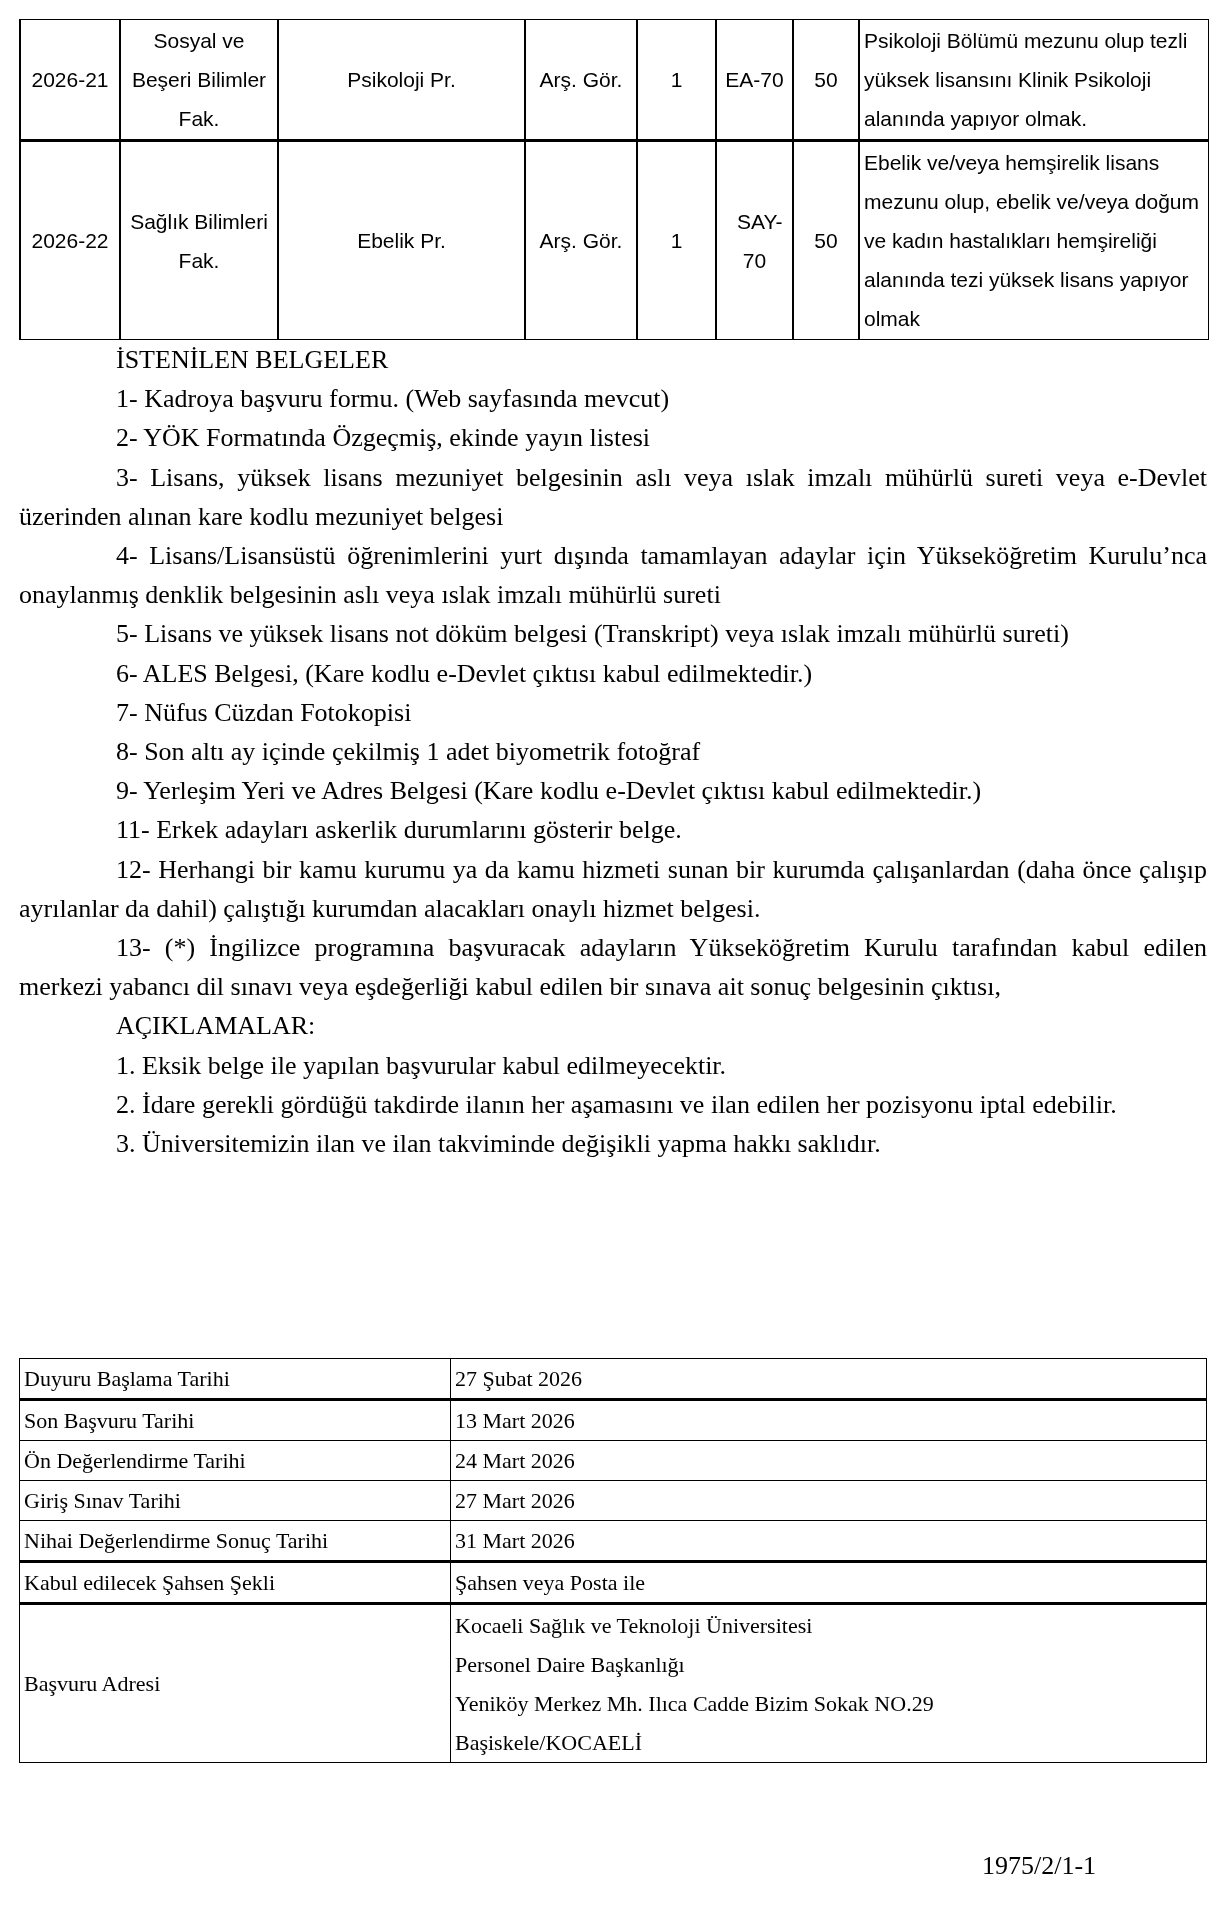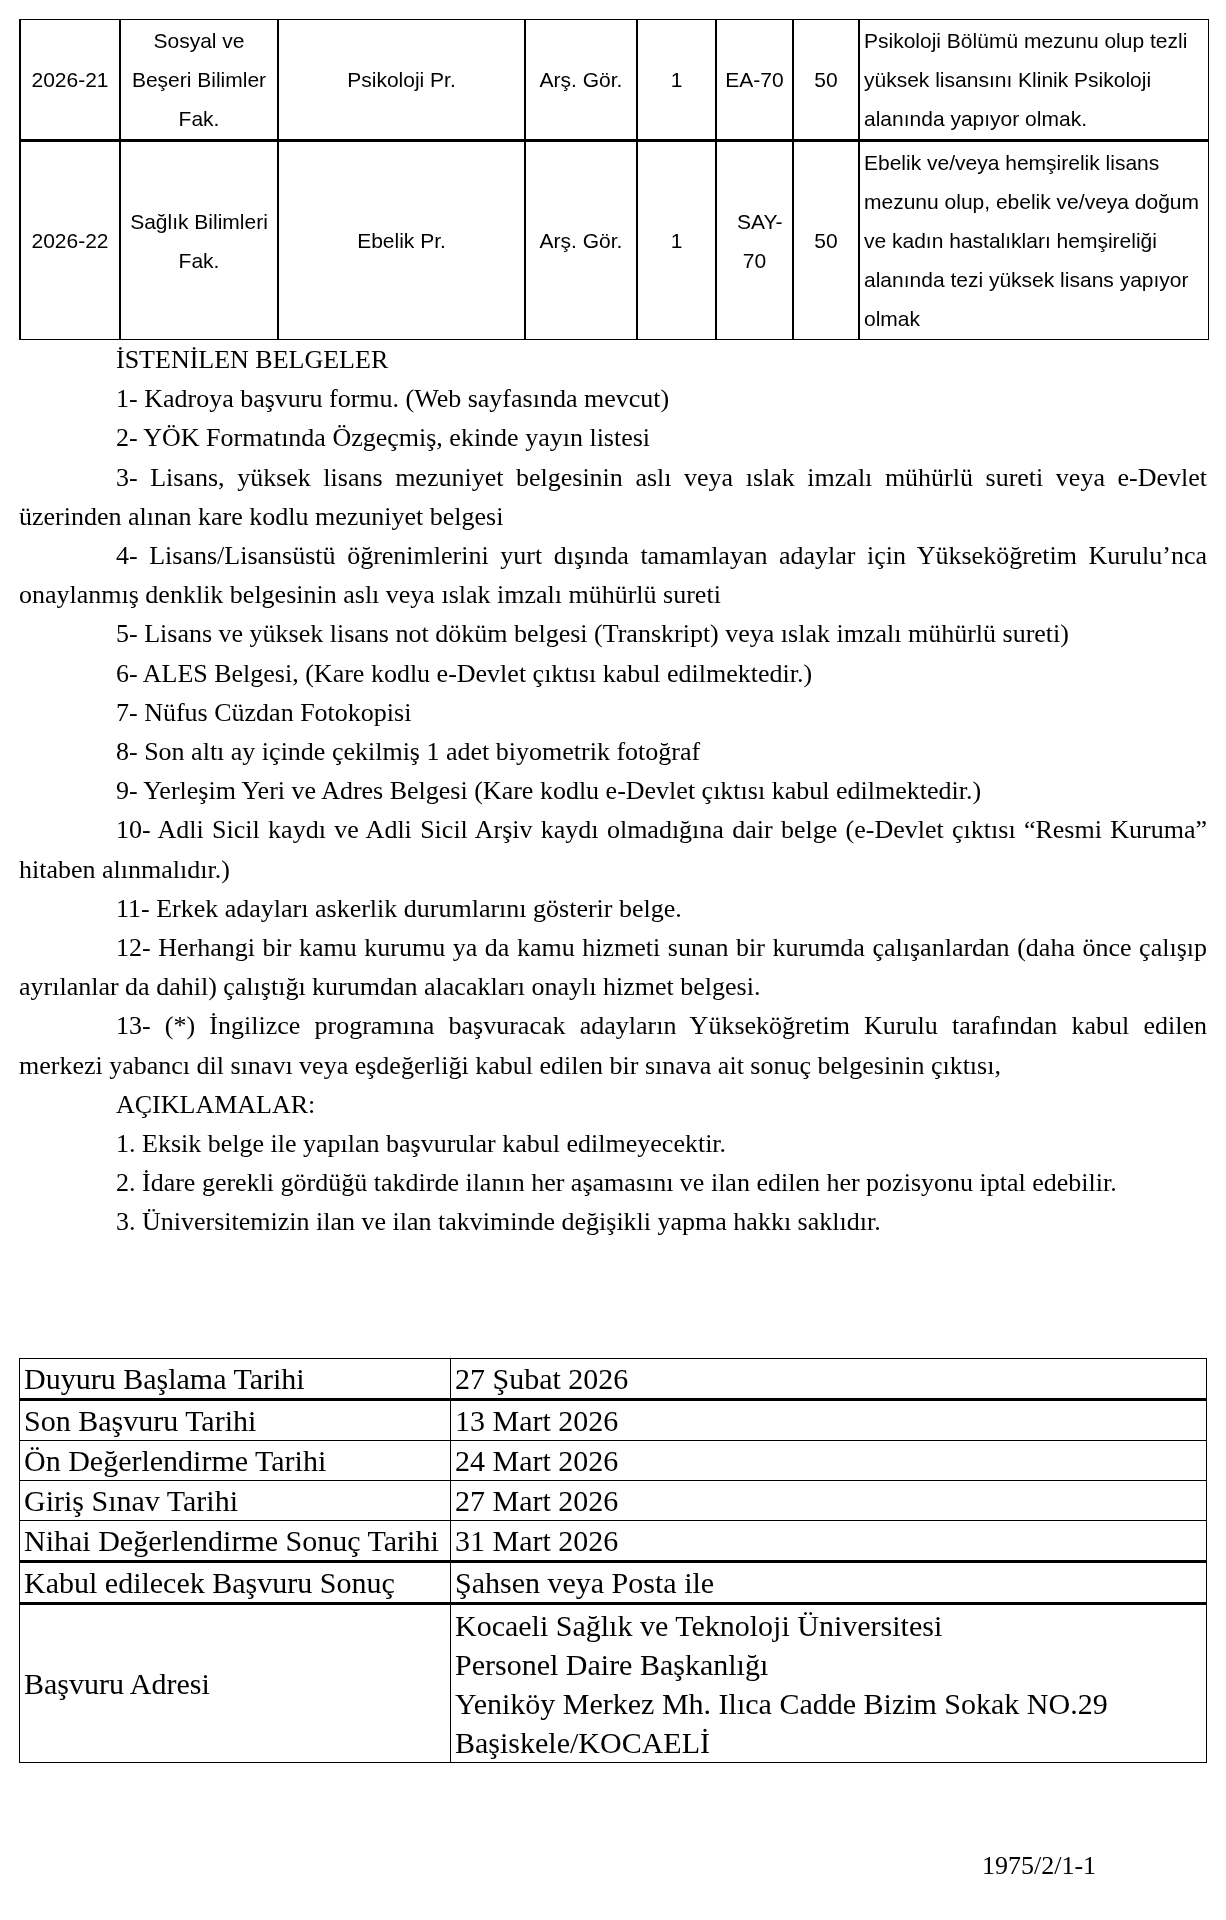--- a/index.html
+++ b/index.html
@@ -22,21 +22,21 @@
     font-family: "Liberation Serif", serif; font-size: 26px; line-height: 39.2px;
     text-align: justify;
   }
   .body-text p { margin: 0; text-indent: 97px; }
   .body-text p.noind-heading { text-indent: 97px; text-align: left; }
   .body-text p.last { text-align-last: left; }
 
   .info-table {
     position: absolute; left: 19px; top: 1358px; width: 1188px;
     border-collapse: collapse; table-layout: fixed;
-    font-family: "Liberation Serif", serif; font-size: 30px; line-height: 39px;
+    font-family: "Liberation Serif", serif; font-size: 22px; line-height: 39px;
   }
   .info-table td { border: 1.5px solid #000; padding: 0 4px; vertical-align: middle; text-align: left; }
   .info-table tr.small td { height: 39px; }
   .info-table tr.addr td { height: 157px; margin-left: 19px; }
   .info-table tr.web td { height: 78px; }
   .info-table tr.thick td { border-top-width: 3px; }
   .info-table .label-col { width: 431px; }
   .addr-line { display: block; }
   .footer-code {
     position: absolute; left: 982px; top: 1850px;
@@ -86,21 +86,20 @@
   <p class="noind-heading">İSTENİLEN BELGELER</p>
   <p class="last">1- Kadroya başvuru formu. (Web sayfasında mevcut)</p>
   <p class="last">2- YÖK Formatında Özgeçmiş, ekinde yayın listesi</p>
   <p class="last">3- Lisans, yüksek lisans mezuniyet belgesinin aslı veya ıslak imzalı mühürlü sureti veya e-Devlet üzerinden alınan kare kodlu mezuniyet belgesi</p>
   <p class="last">4- Lisans/Lisansüstü öğrenimlerini yurt dışında tamamlayan adaylar için Yükseköğretim Kurulu’nca onaylanmış denklik belgesinin aslı veya ıslak imzalı mühürlü sureti</p>
   <p class="last">5- Lisans ve yüksek lisans not döküm belgesi (Transkript) veya ıslak imzalı mühürlü sureti)</p>
   <p class="last">6- ALES Belgesi, (Kare kodlu e-Devlet çıktısı kabul edilmektedir.)</p>
   <p class="last">7- Nüfus Cüzdan Fotokopisi</p>
   <p class="last">8- Son altı ay içinde çekilmiş 1 adet biyometrik fotoğraf</p>
   <p class="last">9- Yerleşim Yeri ve Adres Belgesi (Kare kodlu e-Devlet çıktısı kabul edilmektedir.)</p>
-  <p class="last">10- Adli Sicil kaydı ve Adli Sicil Arşiv kaydı olmadığına dair belge (e-Devlet çıktısı “Resmi Kuruma” hitaben alınmalıdır.)</p>
   <p class="last">11- Erkek adayları askerlik durumlarını gösterir belge.</p>
   <p class="last">12- Herhangi bir kamu kurumu ya da kamu hizmeti sunan bir kurumda çalışanlardan (daha önce çalışıp ayrılanlar da dahil) çalıştığı kurumdan alacakları onaylı hizmet belgesi.</p>
   <p class="last">13- (*) İngilizce programına başvuracak adayların Yükseköğretim Kurulu tarafından kabul edilen merkezi yabancı dil sınavı veya eşdeğerliği kabul edilen bir sınava ait sonuç belgesinin çıktısı,</p>
   <p class="noind-heading">AÇIKLAMALAR:</p>
   <p class="last">1. Eksik belge ile yapılan başvurular kabul edilmeyecektir.</p>
   <p class="last">2. İdare gerekli gördüğü takdirde ilanın her aşamasını ve ilan edilen her pozisyonu iptal edebilir.</p>
   <p class="last">3. Üniversitemizin ilan ve ilan takviminde değişikli yapma hakkı saklıdır.</p>
 </div>
 
 <table class="info-table">
@@ -123,21 +122,21 @@
   </tr>
   <tr class="small">
     <td>Giriş Sınav Tarihi</td>
     <td>27 Mart 2026</td>
   </tr>
   <tr class="small">
     <td>Nihai Değerlendirme Sonuç Tarihi</td>
     <td>31 Mart 2026</td>
   </tr>
   <tr class="small thick">
-    <td>Kabul edilecek Başvuru Sonuç</td>
+    <td>Kabul edilecek Şahsen Şekli</td>
     <td>Şahsen veya Posta ile</td>
   </tr>
   <tr class="addr thick">
     <td>Başvuru Adresi</td>
     <td>
       <span class="addr-line">Kocaeli Sağlık ve Teknoloji Üniversitesi</span>
       <span class="addr-line">Personel Daire Başkanlığı</span>
       <span class="addr-line">Yeniköy Merkez Mh. Ilıca Cadde Bizim Sokak NO.29</span>
       <span class="addr-line">Başiskele/KOCAELİ</span>
     </td>

